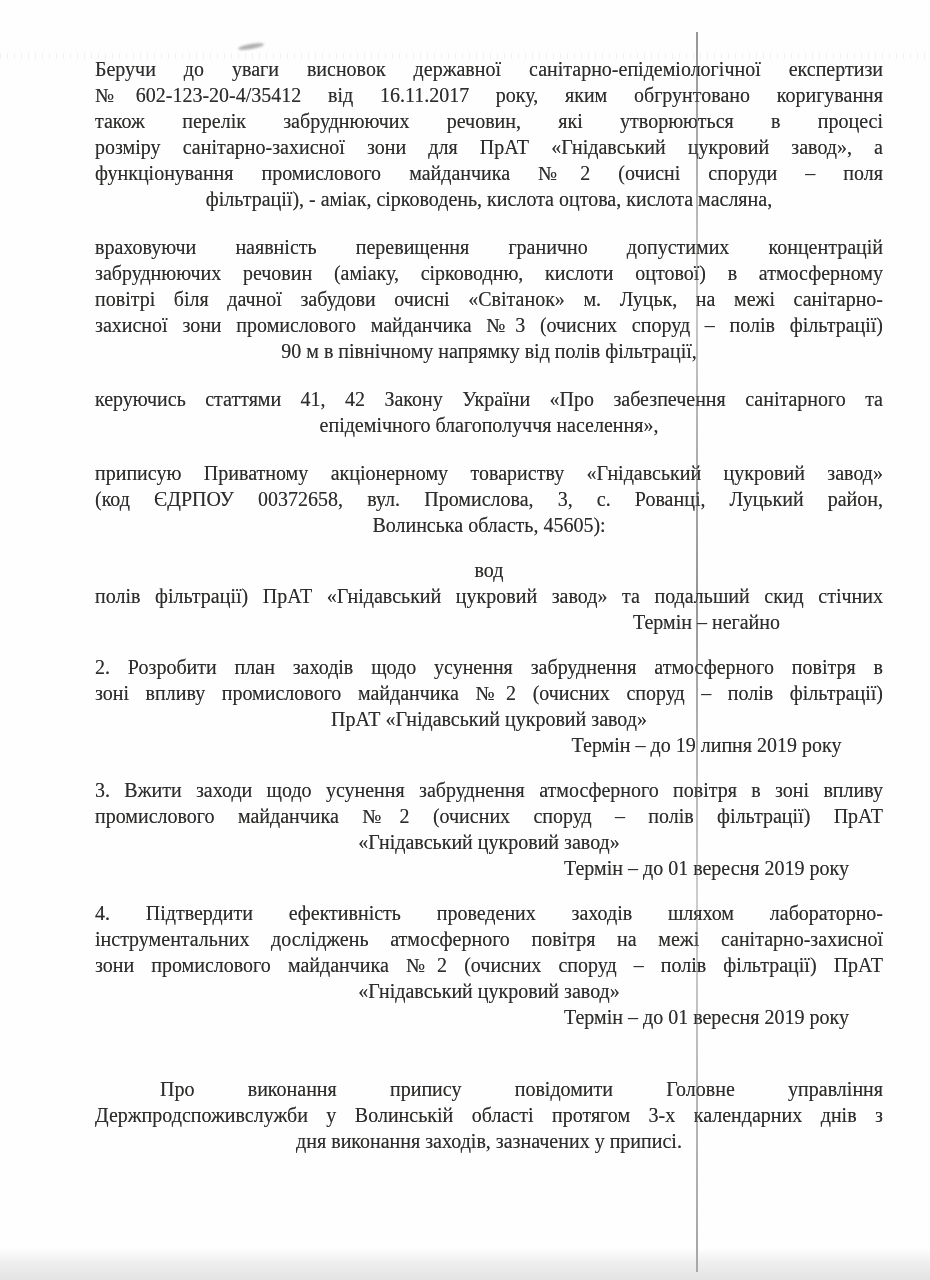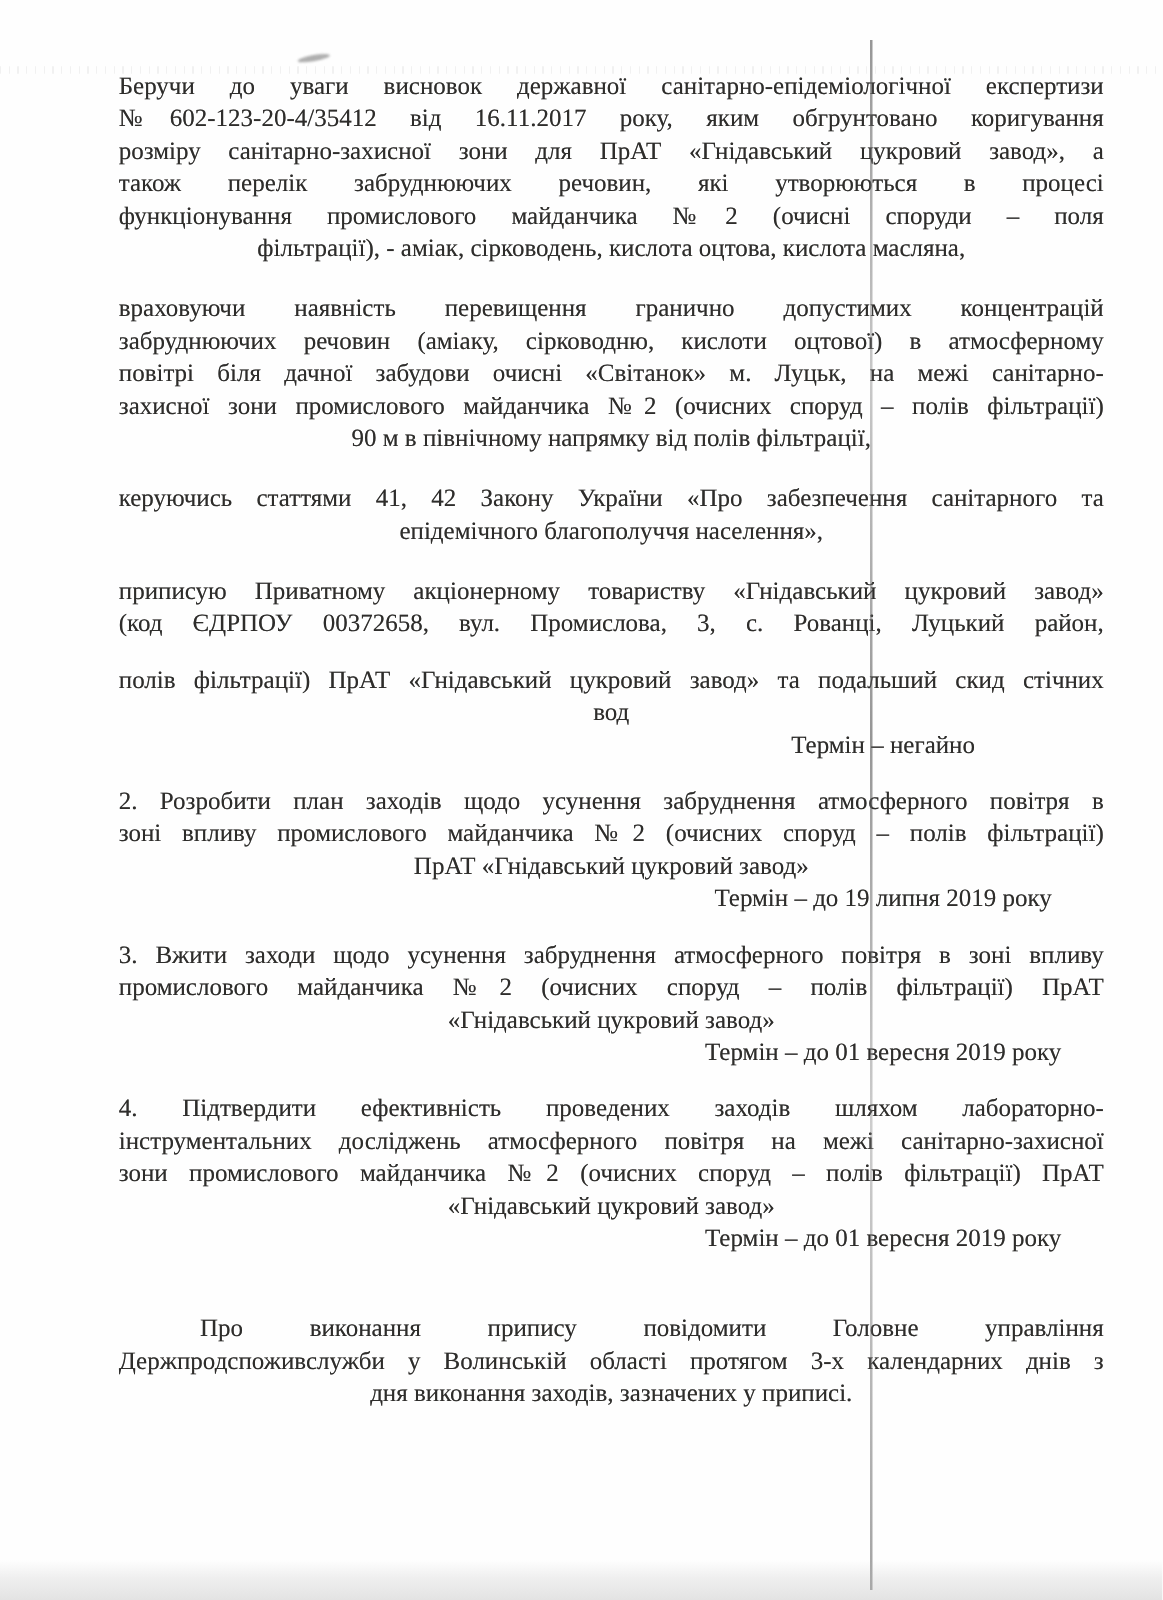--- a/index.html
+++ b/index.html
@@ -98,43 +98,44 @@
 </head>
 <body>
 
 <div class="scan-page">
   <div class="top-noise-band"></div>
   <div class="smudge-mark"></div>
   <div class="doc">
       <div class="para body">
         <div class="line just">Беручи до уваги висновок державної санітарно-епідеміологічної експертизи</div>
         <div class="line just">№602-123-20-4/35412 від 16.11.2017 року, яким обгрунтовано коригування</div>
+        <div class="line just">також перелік забруднюючих речовин, які утворюються в процесі</div>
         <div class="line just">розміру санітарно-захисної зони для ПрАТ «Гнідавський цукровий завод», а</div>
-        <div class="line just">також перелік забруднюючих речовин, які утворюються в процесі</div>
         <div class="line just">функціонування промислового майданчика №2 (очисні споруди – поля</div>
         <div class="line last">фільтрації), - аміак, сірководень, кислота оцтова, кислота масляна,</div>
       </div>
       <div class="para body">
         <div class="line just">враховуючи наявність перевищення гранично допустимих концентрацій</div>
         <div class="line just">забруднюючих речовин (аміаку, сірководню, кислоти оцтової) в атмосферному</div>
         <div class="line just">повітрі біля дачної забудови очисні «Світанок» м. Луцьк, на межі санітарно-</div>
-        <div class="line just">захисної зони промислового майданчика №2 (очисних споруд – полів фільтрації)</div>
+        <div class="line just">захисної зони промислового майданчика №3 (очисних споруд – полів фільтрації)</div>
         <div class="line last">90 м в північному напрямку від полів фільтрації,</div>
       </div>
       <div class="para body">
         <div class="line just">керуючись статтями 41, 42 Закону України «Про забезпечення санітарного та</div>
         <div class="line last">епідемічного благополуччя населення»,</div>
       </div>
       <div class="para body">
         <div class="line just">приписую Приватному акціонерному товариству «Гнідавський цукровий завод»</div>
         <div class="line just">(код ЄДРПОУ 00372658, вул. Промислова, 3, с. Рованці, Луцький район,</div>
+        <div class="line last">Волинська область, 45605):</div>
       </div>
       <div class="para item">
+        <div class="line last">вод</div>
         <div class="line just">полів фільтрації) ПрАТ «Гнідавський цукровий завод» та подальший скид стічних</div>
-        <div class="line last">вод</div>
         <div class="term">Термін – негайно</div>
       </div>
       <div class="para item">
         <div class="line just">2. Розробити план заходів щодо усунення забруднення атмосферного повітря в</div>
         <div class="line just">зоні впливу промислового майданчика №2 (очисних споруд – полів фільтрації)</div>
         <div class="line last">ПрАТ «Гнідавський цукровий завод»</div>
         <div class="term">Термін – до 19 липня 2019 року</div>
       </div>
       <div class="para item">
         <div class="line just">3. Вжити заходи щодо усунення забруднення атмосферного повітря в зоні впливу</div>

